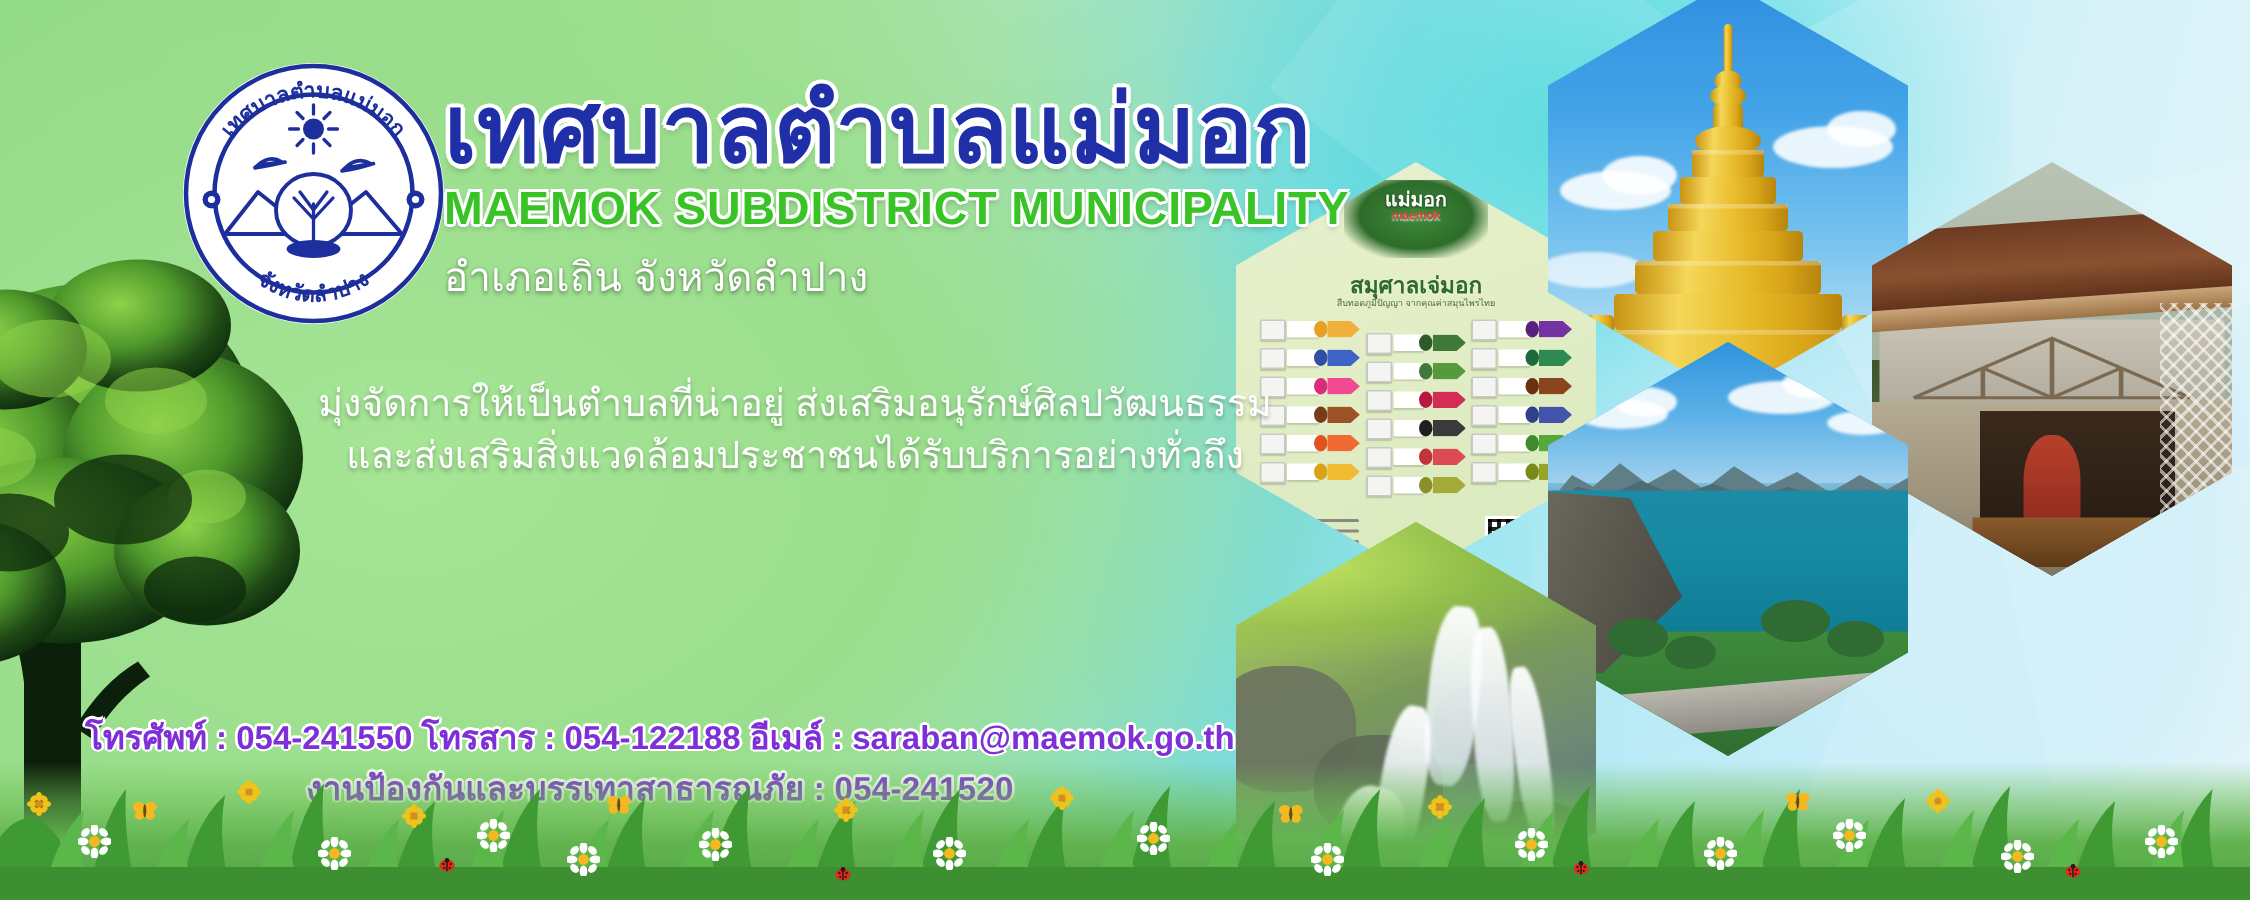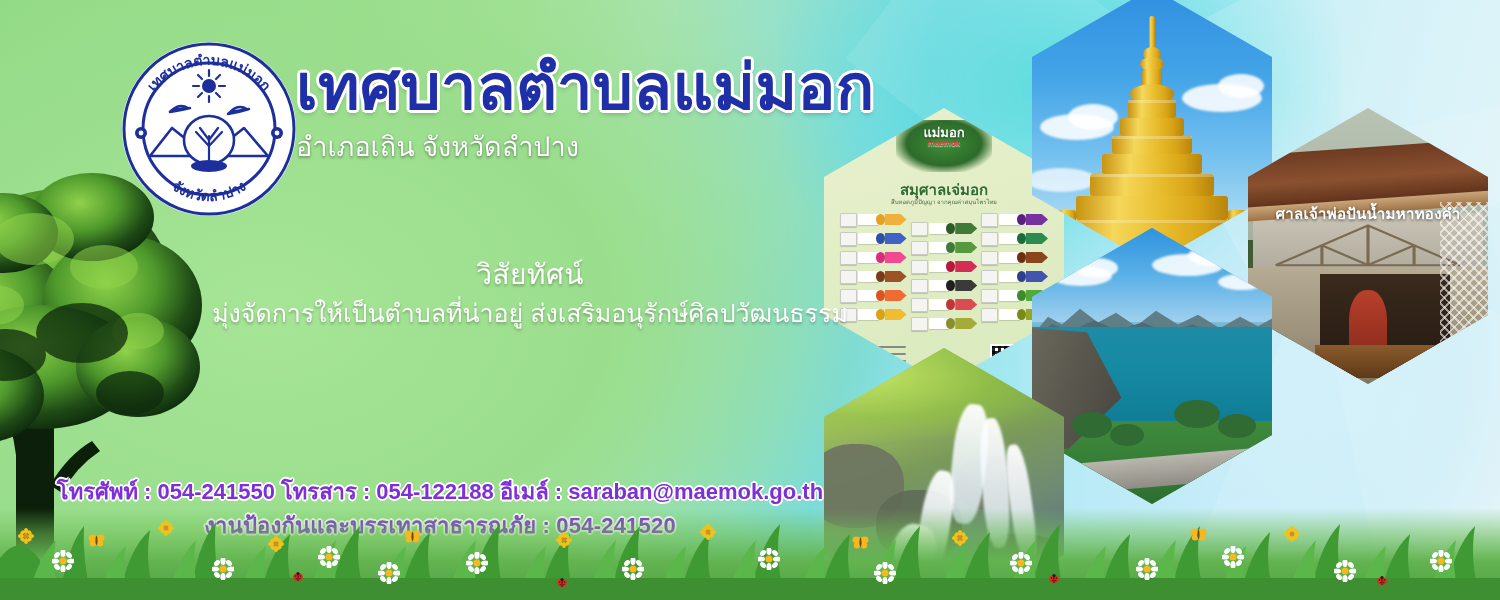--- a/index.html
+++ b/index.html
@@ -544,21 +544,20 @@
             </g>
           </svg>
         </div>
         <div class="shrine-wall"></div>
         <div class="shrine-alcove"></div>
         <div class="shrine-figure"></div>
         <div class="shrine-altar"></div>
         <div class="shrine-roof"></div>
         <div class="shrine-beam"></div>
         <div class="shrine-fence"></div>
-        <div class="shrine-text">ศาลเจ้าพ่อปันน้ำมหาทองคำ</div>
       </div>
     </div>
 
     <div class="hex hex-dam">
       <div class="art art-dam">
         <div class="dam-sky"></div>
         <div class="cloud" style="left:18px; top:38px; width:62px; height:20px;"></div>
         <div class="cloud" style="left:44px; top:30px; width:42px; height:20px;"></div>
         <div class="cloud" style="left:120px;top:26px; width:72px; height:22px;"></div>
         <div class="cloud" style="left:156px;top:18px; width:44px; height:20px;"></div>
@@ -686,26 +685,27 @@
         <textPath href="#arcTop" startOffset="50%" text-anchor="middle">เทศบาลตำบลแม่มอก</textPath>
       </text>
       <text font-family="Liberation Sans, sans-serif" font-size="14" font-weight="700" fill="#1c2f9c">
         <textPath href="#arcBot" startOffset="50%" text-anchor="middle">จังหวัดลำปาง</textPath>
       </text>
     </svg>
   </div>
 
   <div class="header-text">
     <div class="title-th">เทศบาลตำบลแม่มอก</div>
+    <div class="title-en">MAEMOK SUBDISTRICT MUNICIPALITY</div>
     <div class="title-sub">อำเภอเถิน จังหวัดลำปาง</div>
   </div>
 
   <div class="vision">
-    <div class="vision-heading">วิสัยทัศน์</div>
     <div class="vision-line">มุ่งจัดการให้เป็นตำบลที่น่าอยู่ ส่งเสริมอนุรักษ์ศิลปวัฒนธรรม</div>
+    <div class="vision-line">และส่งเสริมสิ่งแวดล้อมประชาชนได้รับบริการอย่างทั่วถึง</div>
   </div>
 
   <div class="contact">
     <div class="contact-line">โทรศัพท์ : 054-241550  โทรสาร : 054-122188 อีเมล์ : saraban@maemok.go.th</div>
     <div class="contact-line line2">งานป้องกันและบรรเทาสาธารณภัย : 054-241520</div>
   </div>
 
   <div class="grass">
     <div class="grass-blades">
       <svg viewBox="0 0 1500 92" preserveAspectRatio="none">

